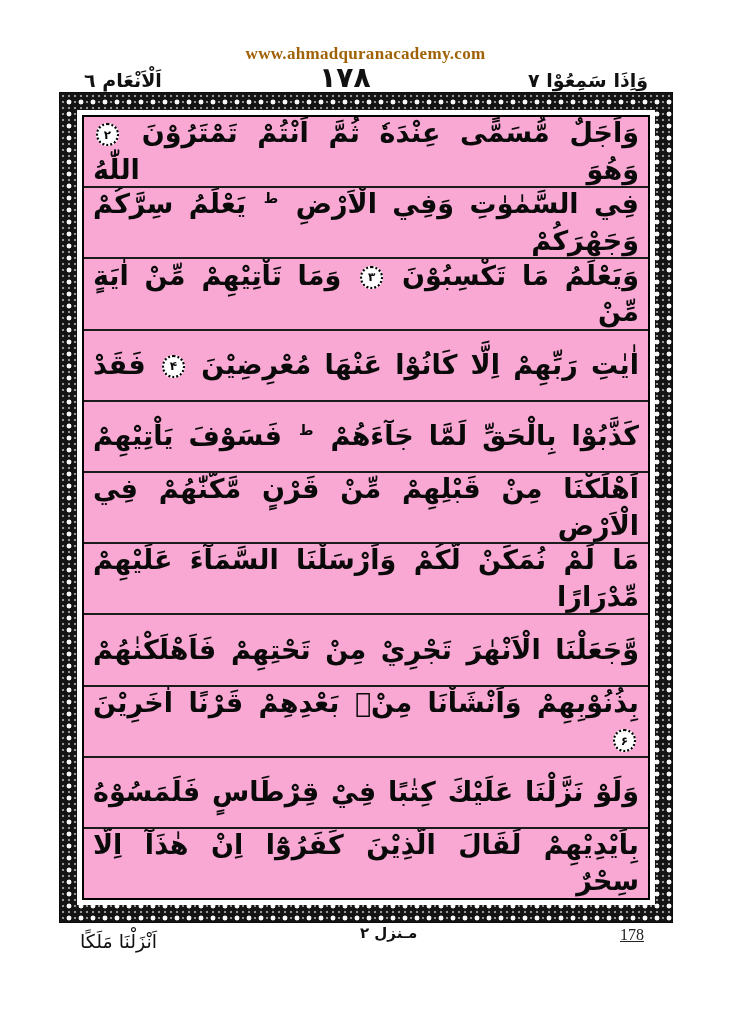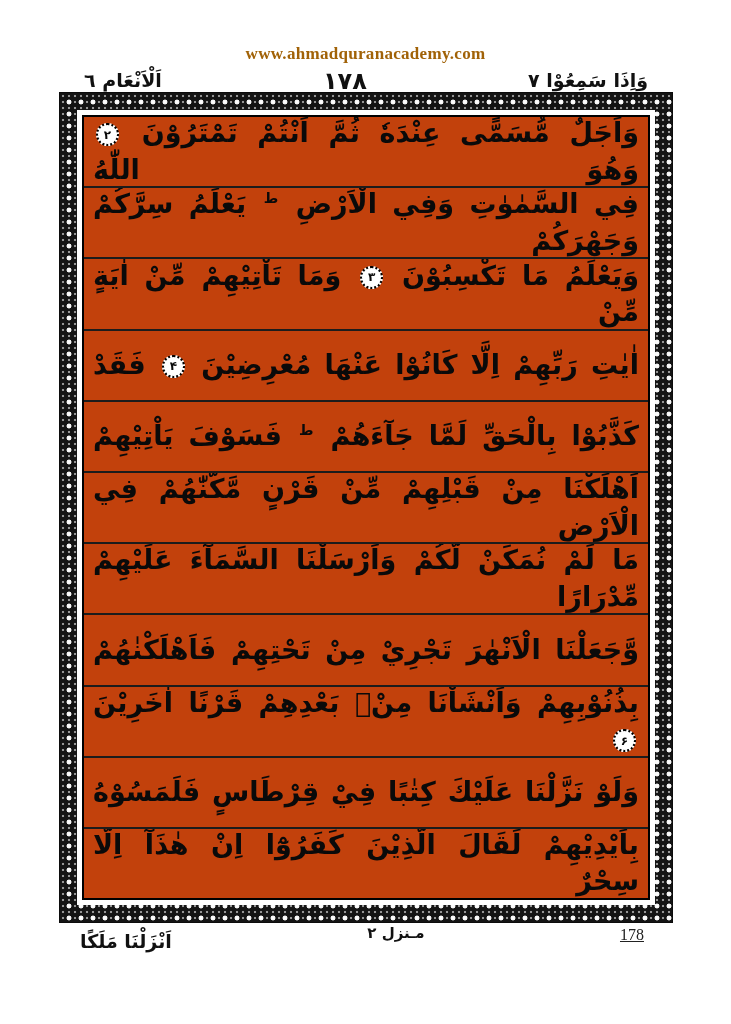--- a/index.html
+++ b/index.html
@@ -25,42 +25,42 @@
     direction:ltr;
     gap:14px;
   }
   .hdr-arabic{
     font-weight:bold;font-size:19px;line-height:1.4;
     direction:rtl;white-space:nowrap;
   }
   .hdr-left{padding-left:24px;}
   .hdr-right{padding-right:24px;}
   .hdr-page-num{
-    font-weight:bold;font-size:24px;line-height:1.1;
+    font-weight:bold;font-size:28px;line-height:1.1;
     direction:rtl;letter-spacing:2px;
   }
   
   .frame-outer{
     position:absolute;left:60px;top:93px;width:612px;height:829px;
     box-sizing:border-box;
     background-color:#141414;
     background-image:
       radial-gradient(circle, rgba(255,255,255,.96) 2.1px, rgba(255,255,255,0) 2.8px),
       radial-gradient(circle, rgba(255,255,255,.55) 1px, rgba(255,255,255,0) 1.6px);
     background-size:12px 12px, 6px 6px;
     background-position:3px 3px, 0 0;
     padding:17px;
     box-shadow:0 0 0 1px #0c0c0c;
   }
   .frame-gap{
     background:#ffffff;height:100%;box-sizing:border-box;padding:5px;
   }
   .frame-inner{
     border:2.5px solid #000;height:100%;box-sizing:border-box;
-    background:#c2410c;
+    background:#f9a8d4;
     display:flex;flex-direction:column;
   }
   
   .quran-row{
     flex:1;display:flex;align-items:center;
     border-bottom:2px solid #1c1c1c;
     padding:0 9px;box-sizing:border-box;overflow:hidden;
   }
   .quran-row:last-child{border-bottom:none;}
   .quran-line{
@@ -81,21 +81,21 @@
   .waqf-mark{
     font-size:14px;vertical-align:super;line-height:1;margin:0 2px;
   }
   
   .footer-row{
     position:absolute;left:60px;top:924px;width:612px;
     display:flex;justify-content:space-between;align-items:flex-start;
     direction:ltr;
   }
   .catchword{
-    font-weight:bold;font-size:19px;direction:rtl;
+    font-weight:normal;font-size:19px;direction:rtl;
     padding-left:20px;margin-top:6px;white-space:nowrap;text-align:right;
   }
   .manzil-label{
     font-weight:bold;font-size:15px;direction:rtl;white-space:nowrap;
   }
   .page-num-latin{
     font-family:"Liberation Serif",serif;font-size:16px;color:#222;
     padding-right:28px;margin-top:2px;text-decoration:underline;
   }
 </style>

